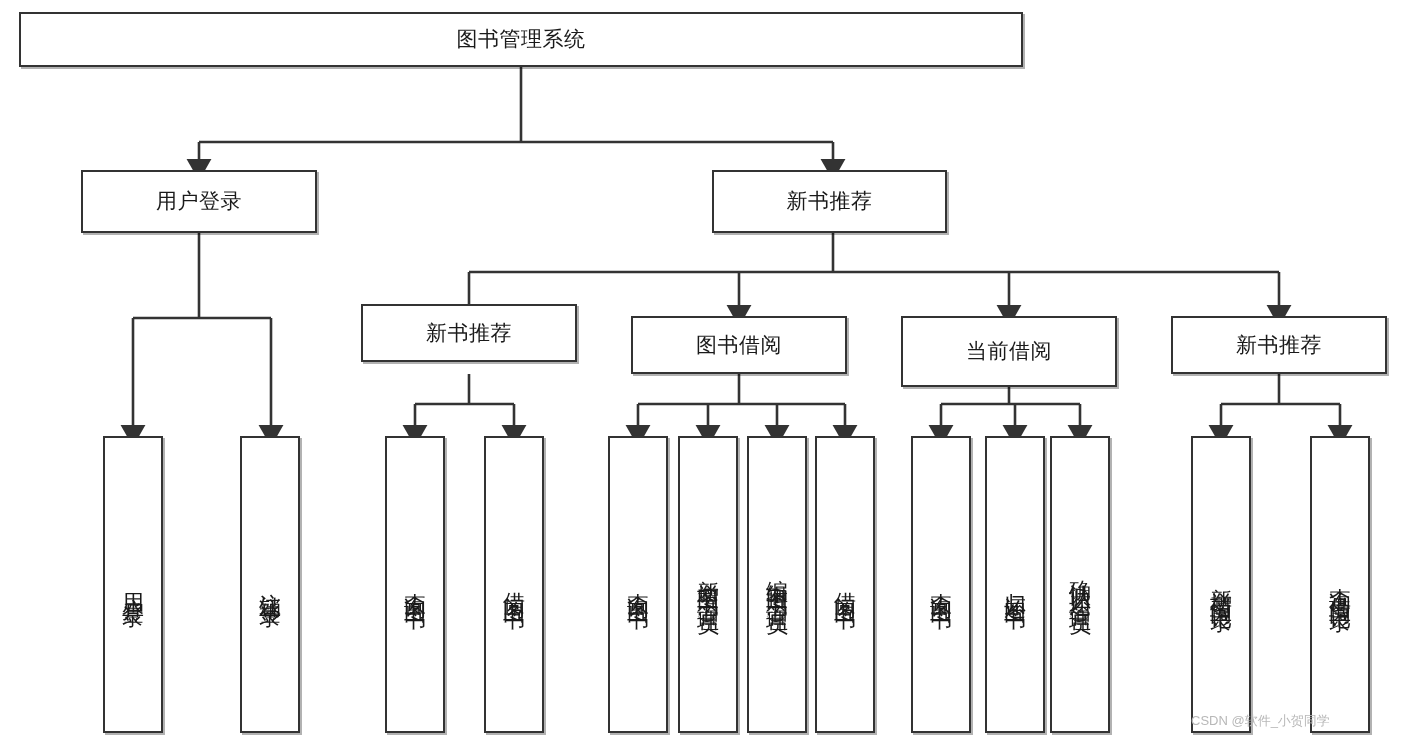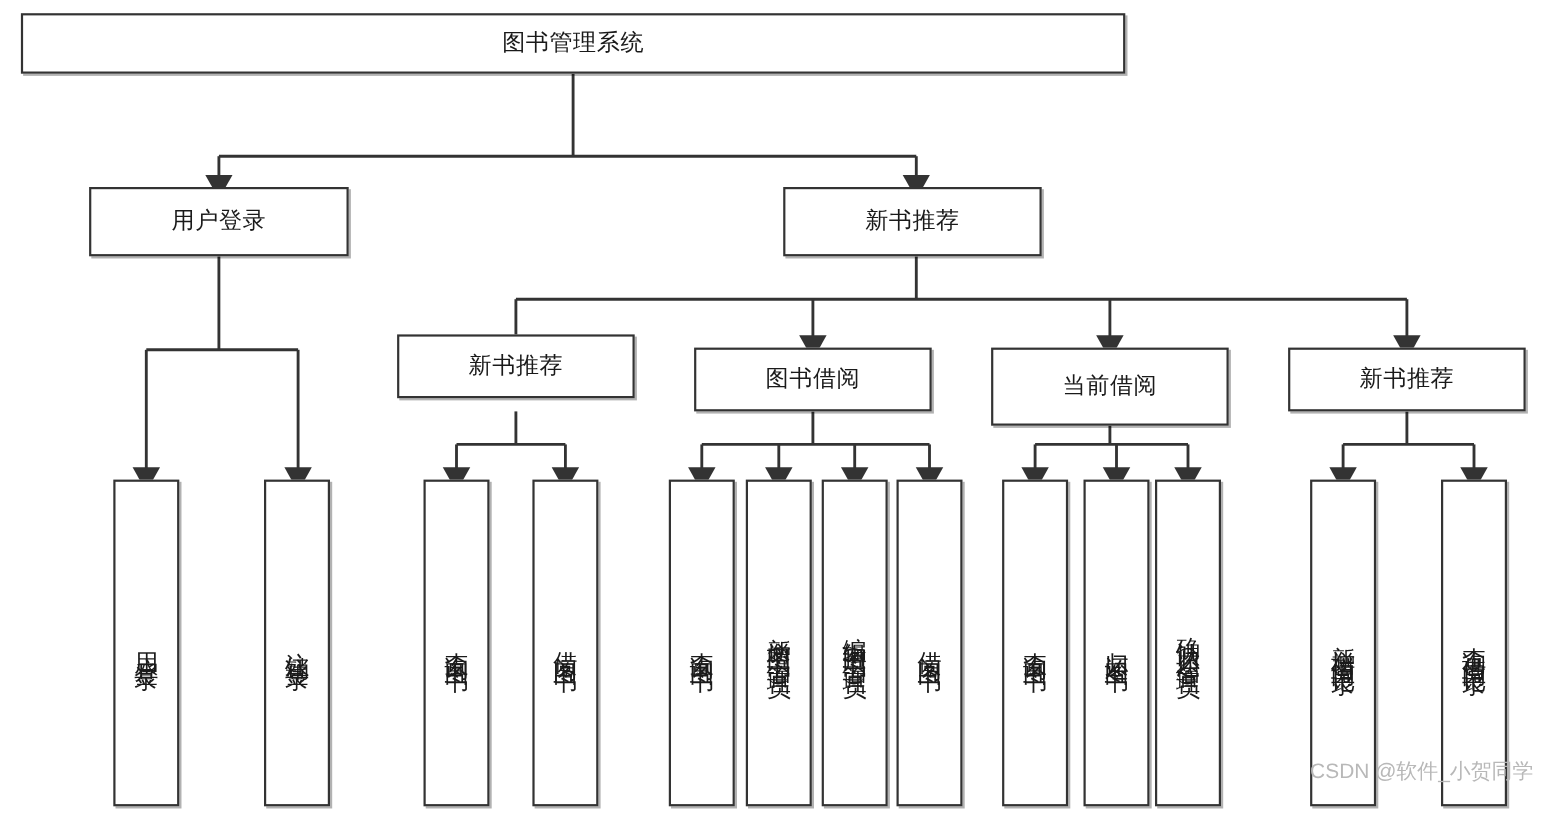--- a/index.html
+++ b/index.html
@@ -49,22 +49,22 @@
     text-orientation: upright;
     font-size: 22px;
     letter-spacing: 5px;
     line-height: 1.0;
     white-space: normal;
     max-height: 280px;
   }
   .watermark {
     position: absolute;
     left: 1191px;
-    top: 688px;
-    font-size: 19px;
+    top: 712px;
+    font-size: 13px;
     color: #b8b8b8;
     white-space: nowrap;
     z-index: 6;
     font-family: "Liberation Sans", "DejaVu Sans", sans-serif;
   }
   svg.wires {
     position: absolute;
     left: 0;
     top: 0;
     width: 1405px;

